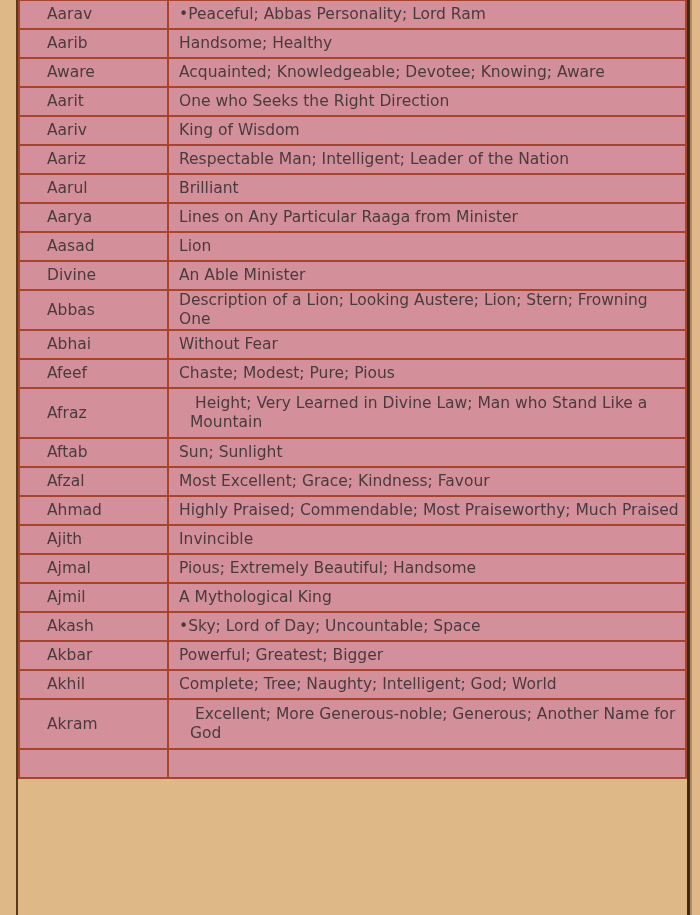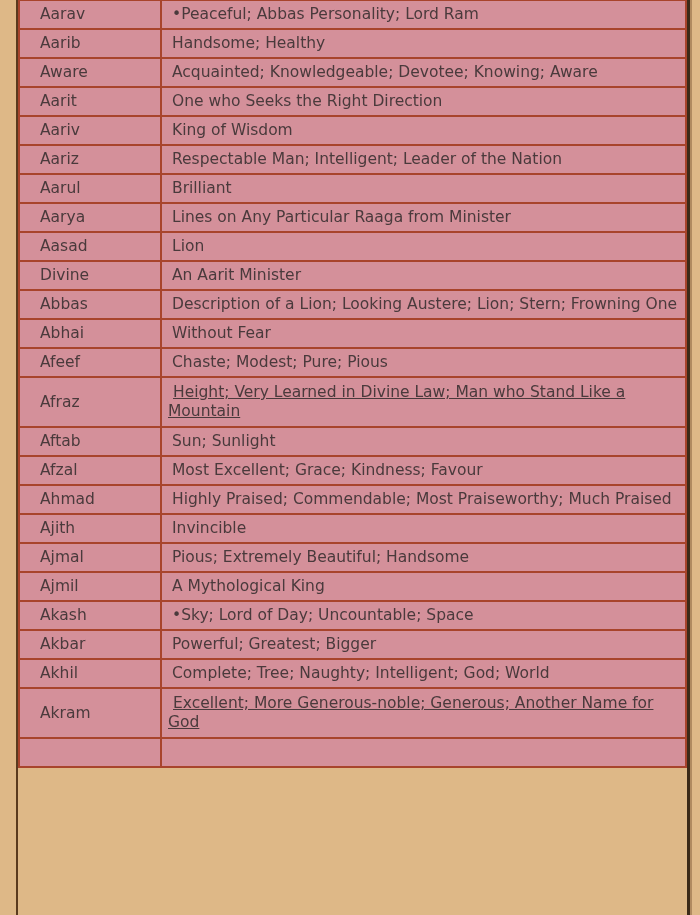--- a/index.html
+++ b/index.html
@@ -19,25 +19,25 @@
     background:#d4909a;
   }
   td {
     border:2px solid #a8442c;
     color:#4a3a3c;
     font-size:15.5px;
     line-height:19px;
     padding:0;
     vertical-align:middle;
   }
-  td.name { width:120px; padding-left:20px; height:27px; }
+  td.name { width:120px; padding-left:27px; height:27px; }
   td.meaning { padding-left:10px; padding-right:4px; }
   tr.single td { height:27px; }
   tr.double td { height:48px; }
-  tr.double td.meaning { padding-left:6px; text-indent:5px;text-decoration:underline; }
+  tr.double td.meaning { padding-left:21px; text-indent:5px; }
   .bottom-row td { height:27px; }
 </style>
 </head>
 <body>
 
 <div class="left-rule"></div>
 <div class="right-rule"></div>
 <div class="right-rule2"></div>
 
 <table>
@@ -73,21 +73,21 @@
     <tr class="single">
         <td class="name">Aarya</td>
         <td class="meaning">Lines on Any Particular Raaga from Minister</td>
       </tr>
     <tr class="single">
         <td class="name">Aasad</td>
         <td class="meaning">Lion</td>
       </tr>
     <tr class="single">
         <td class="name">Divine</td>
-        <td class="meaning">An Aarit Minister</td>
+        <td class="meaning">An Able Minister</td>
       </tr>
     <tr class="single">
         <td class="name">Abbas</td>
         <td class="meaning">Description of a Lion; Looking Austere; Lion; Stern; Frowning One</td>
       </tr>
     <tr class="single">
         <td class="name">Abhai</td>
         <td class="meaning">Without Fear</td>
       </tr>
     <tr class="single">

